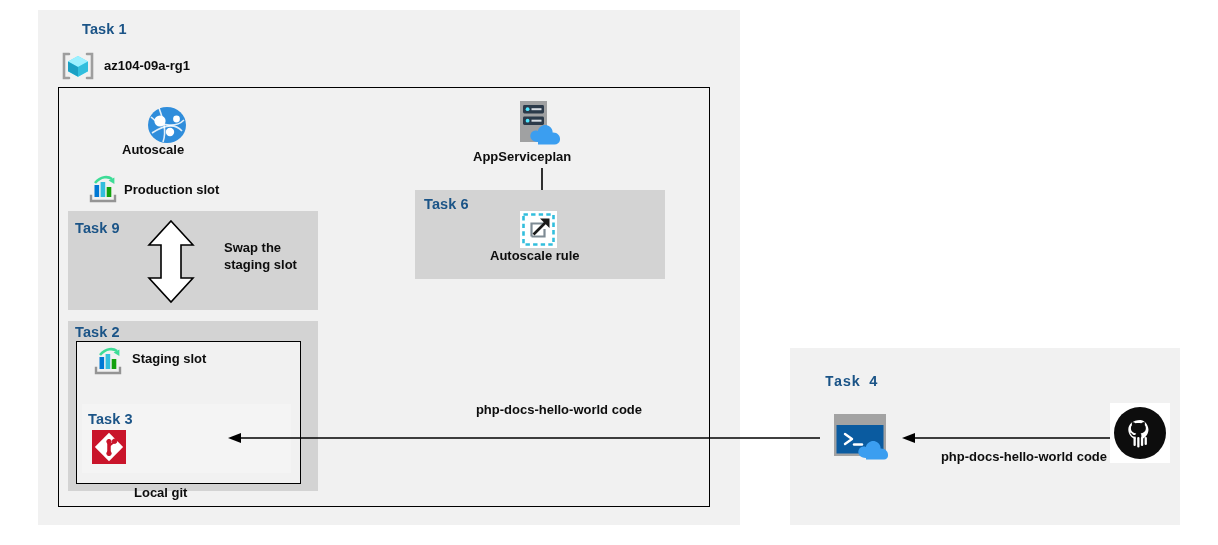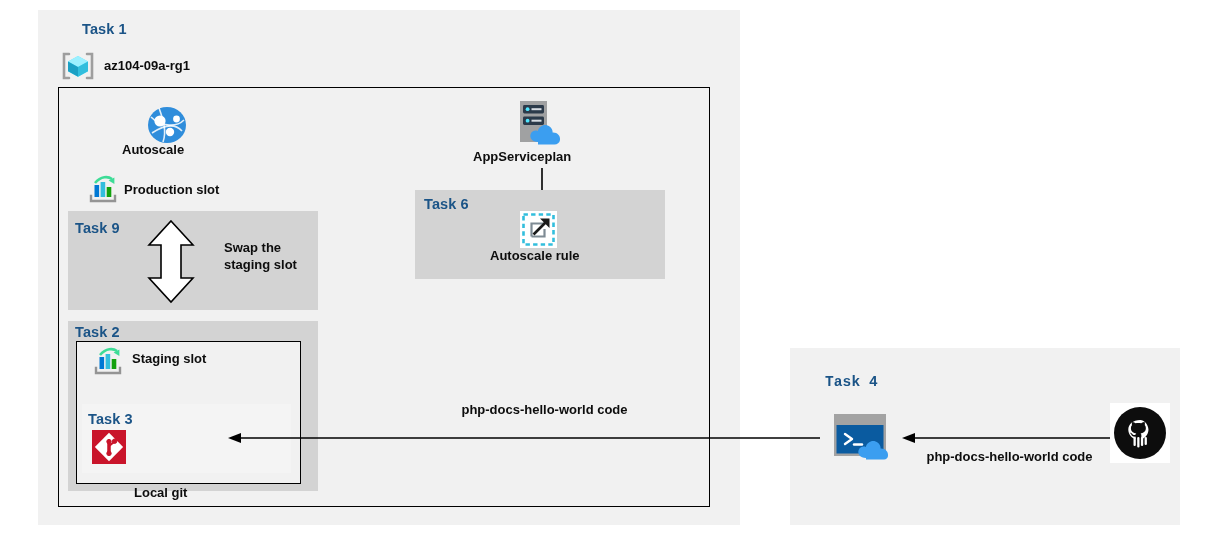--- a/index.html
+++ b/index.html
@@ -46,21 +46,21 @@
   }
   .node-label {
     position: absolute;
     color: #0d0d0d;
     font-weight: bold;
     font-size: 13px;
     white-space: nowrap;
   }
   .node-label.multiline {
     white-space: normal;
-    text-align: center;
+    text-align: right;
     line-height: 1.35;
   }
   .node-label.wrap-left {
     white-space: normal;
     line-height: 1.3;
   }
   .icon {
     position: absolute;
   }
   .icon svg { display: block; }

